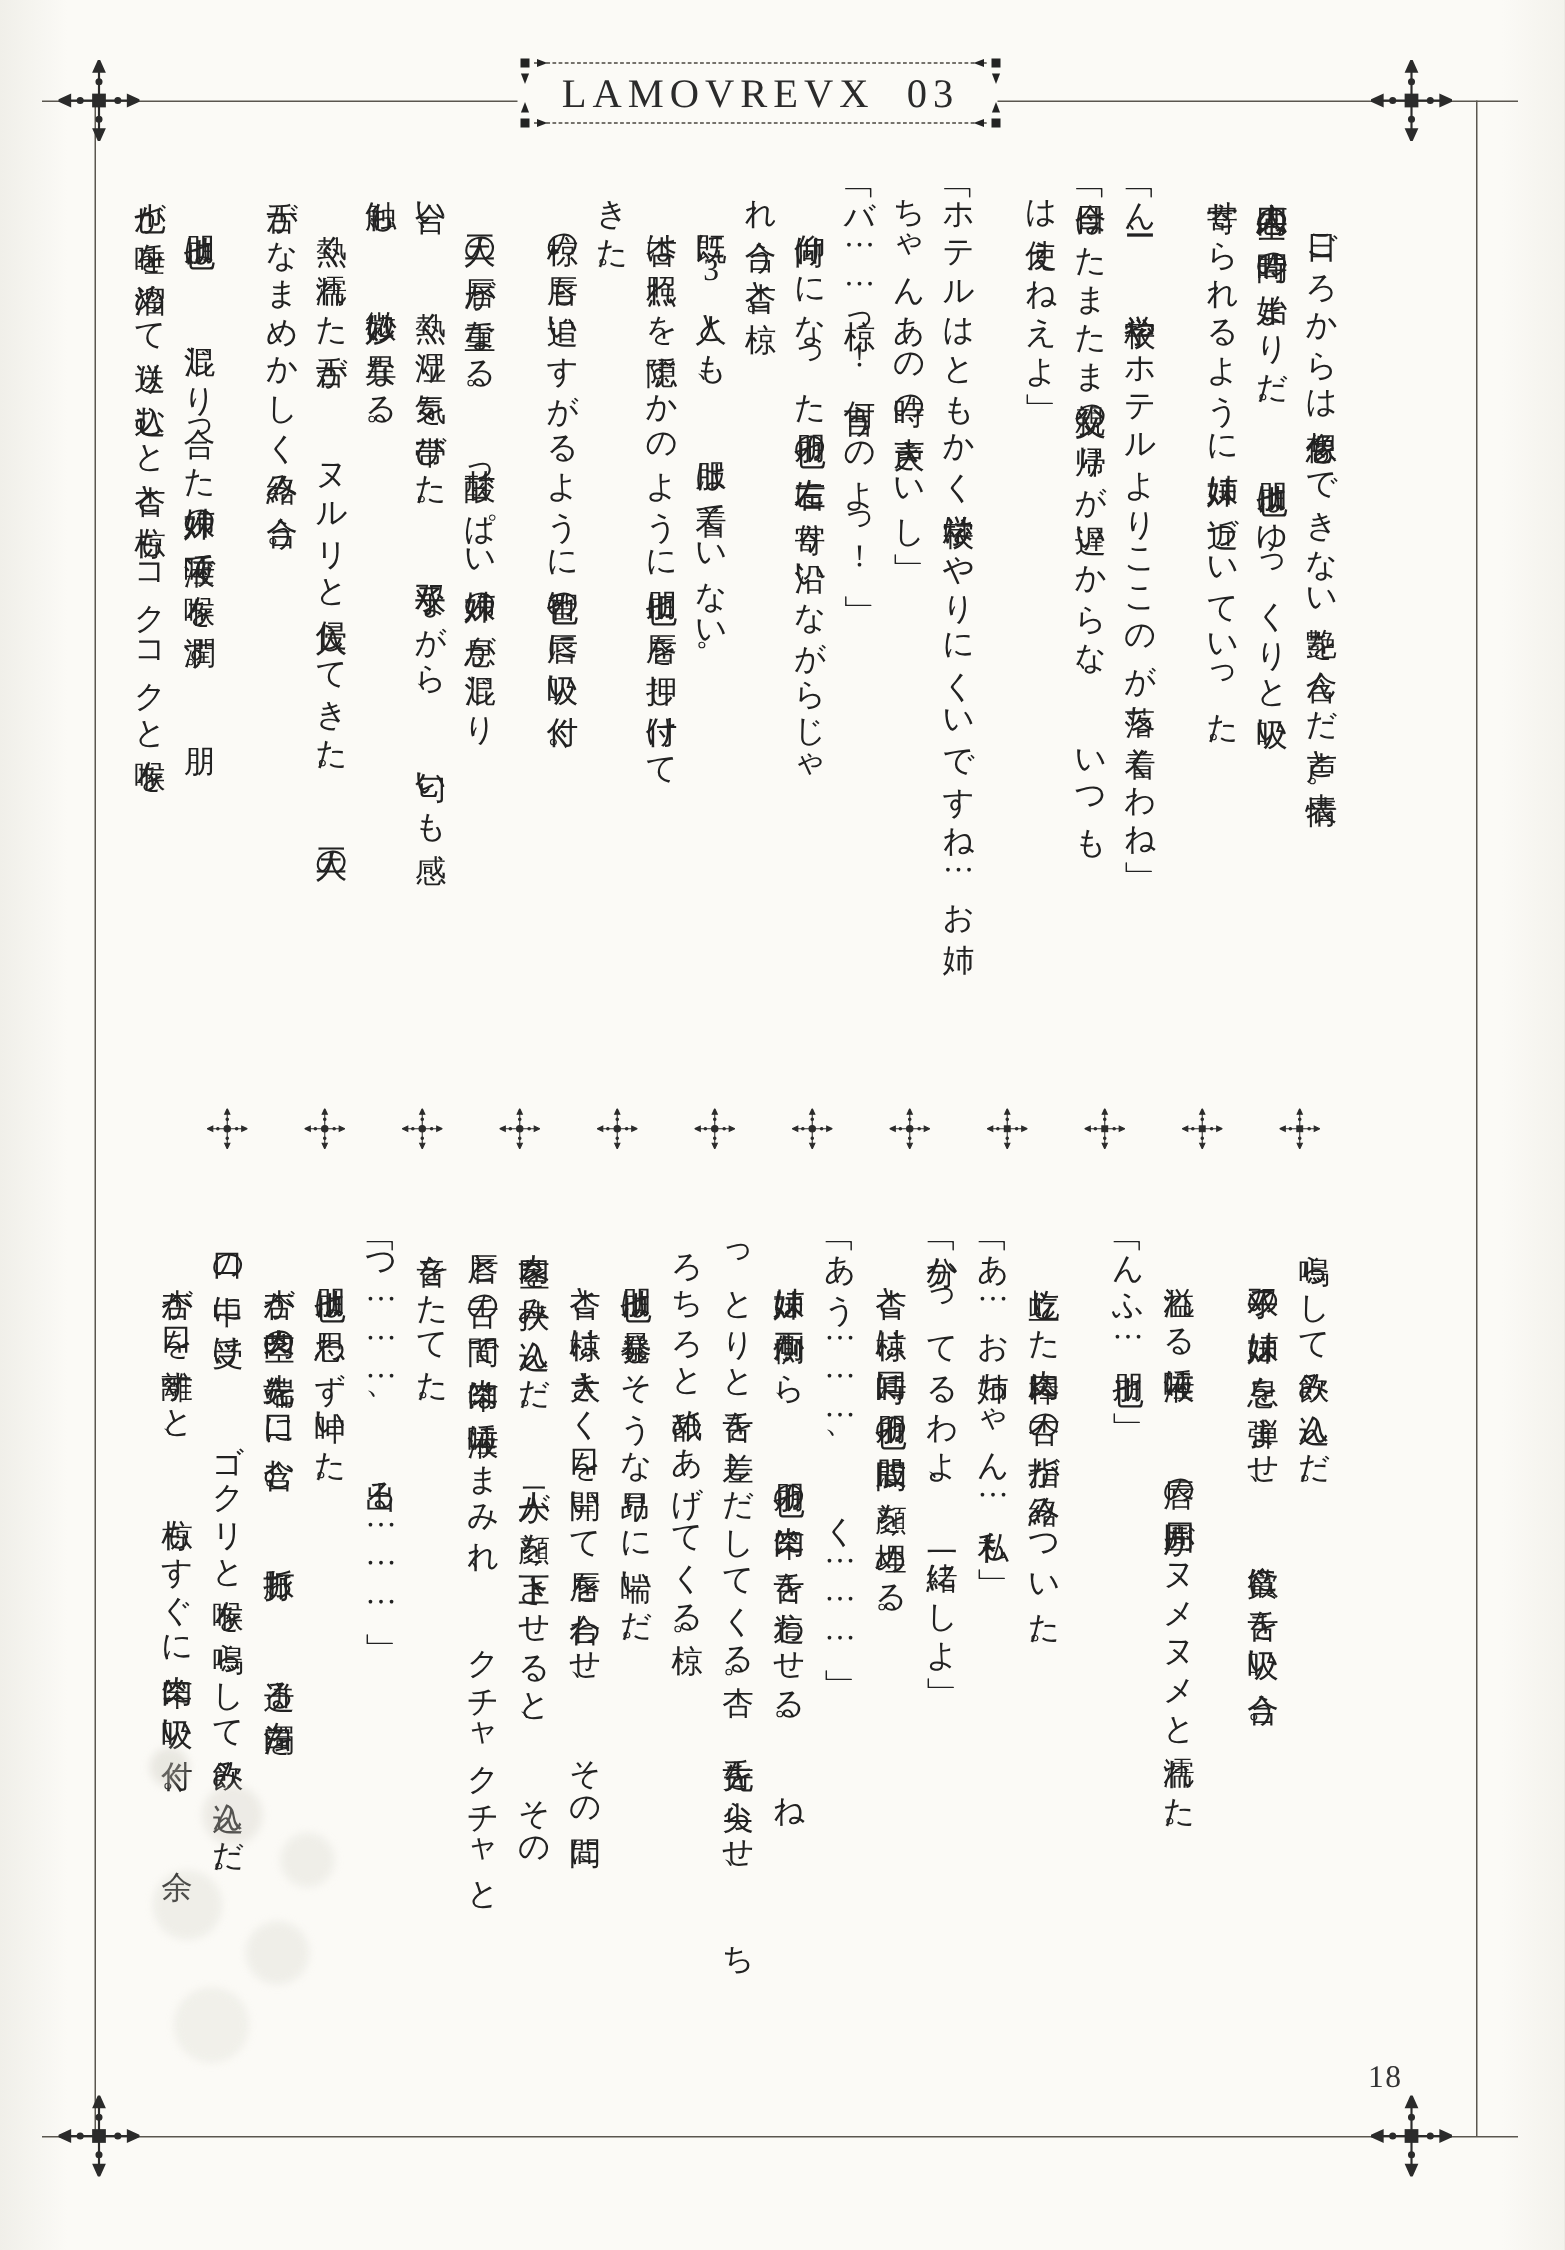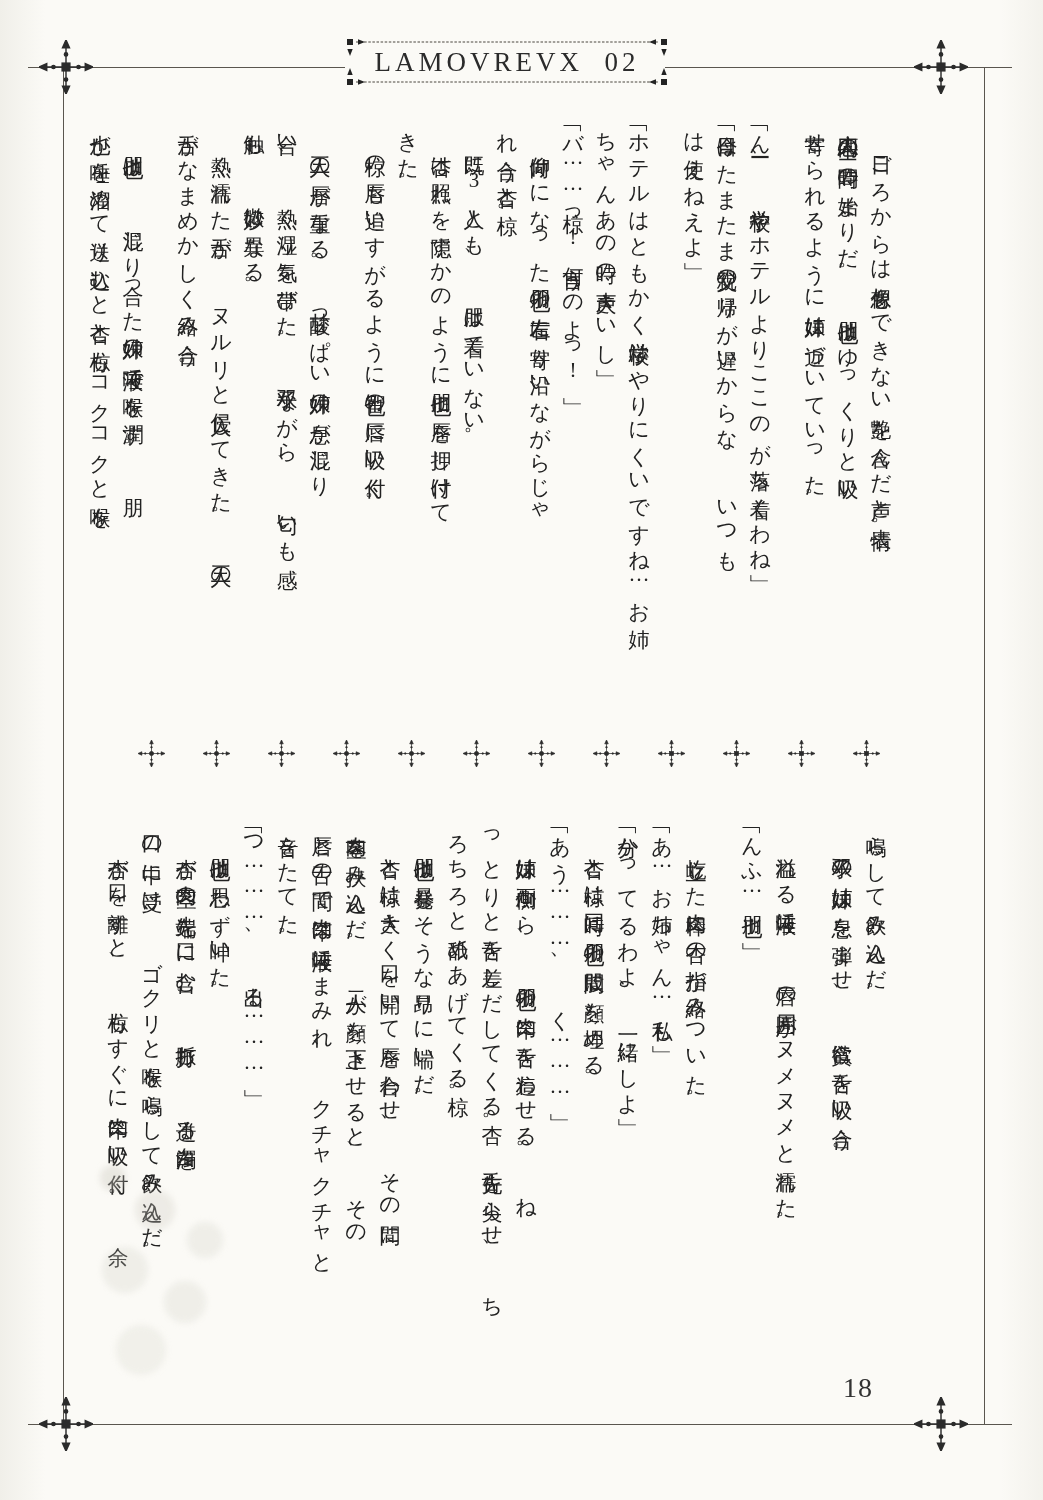--- a/index.html
+++ b/index.html
@@ -48,21 +48,21 @@
   .tb-bottom{top:820px;right:150px;height:566px;line-height:34px;}
   .tcol{white-space:nowrap;}
   .ind{text-indent:22px;}
   .gap{margin-block-start:22px;}
   
   .divider{
     position:absolute;left:138px;top:741px;width:742px;height:28px;
     display:flex;justify-content:space-between;align-items:center;
   }
   
-  .page-num{position:absolute;left:843px;top:1372px;font-size:28px;letter-spacing:1px;color:#333;}
+  .page-num{position:absolute;left:912px;top:1372px;font-size:21px;letter-spacing:1px;color:#333;}
   
   .watermark{
     position:absolute;left:100px;top:1165px;width:26px;height:26px;border-radius:50%;
     background:rgba(205,203,192,.38);filter:blur(3px);
     box-shadow:42px 32px 0 7px rgba(205,203,192,.30),
                12px 92px 0 10px rgba(205,203,192,.26),
                72px 124px 0 8px rgba(210,208,197,.28),
                28px 172px 0 12px rgba(205,203,192,.22),
                92px 62px 0 5px rgba(210,208,197,.28);
   }
@@ -153,21 +153,21 @@
         <polygon points="23,8 16,5.3 16,10.7"></polygon>
           <polygon points="307,8 314,5.3 314,10.7"></polygon>
         <polygon points="23,48 16,45.3 16,50.7"></polygon>
           <polygon points="307,48 314,45.3 314,50.7"></polygon>
         <polygon points="8,22 5.3,15 10.7,15"></polygon>
           <polygon points="322,22 319.3,15 324.7,15"></polygon>
         <polygon points="8,34 5.3,41 10.7,41"></polygon>
           <polygon points="322,34 319.3,41 324.7,41"></polygon>
       </g>
     </svg>
-    <span class="title-text">LAMOVREVX  02</span>
+    <span class="title-text">LAMOVREVX  03</span>
   </div>
 
   <div class="tblock tb-top">
       <div class="tcol ind">日ごろからは想像もできない艶を含んだ声と表情。</div>
       <div class="tcol">恋人同士の時間の始まりだ。　朋也はゆっくりと吸い</div>
       <div class="tcol">寄せられるように姉妹に近づいていった。</div>
       <div class="tcol gap">「んー、　学校やホテルよりここのが落ち着くわね」</div>
       <div class="tcol">「今日はたまたま親父の帰りが遅いからな、　いつも</div>
       <div class="tcol">は使えねえよ」</div>
       <div class="tcol gap">「ホテルはともかく学校はやりにくいですね…お姉</div>

